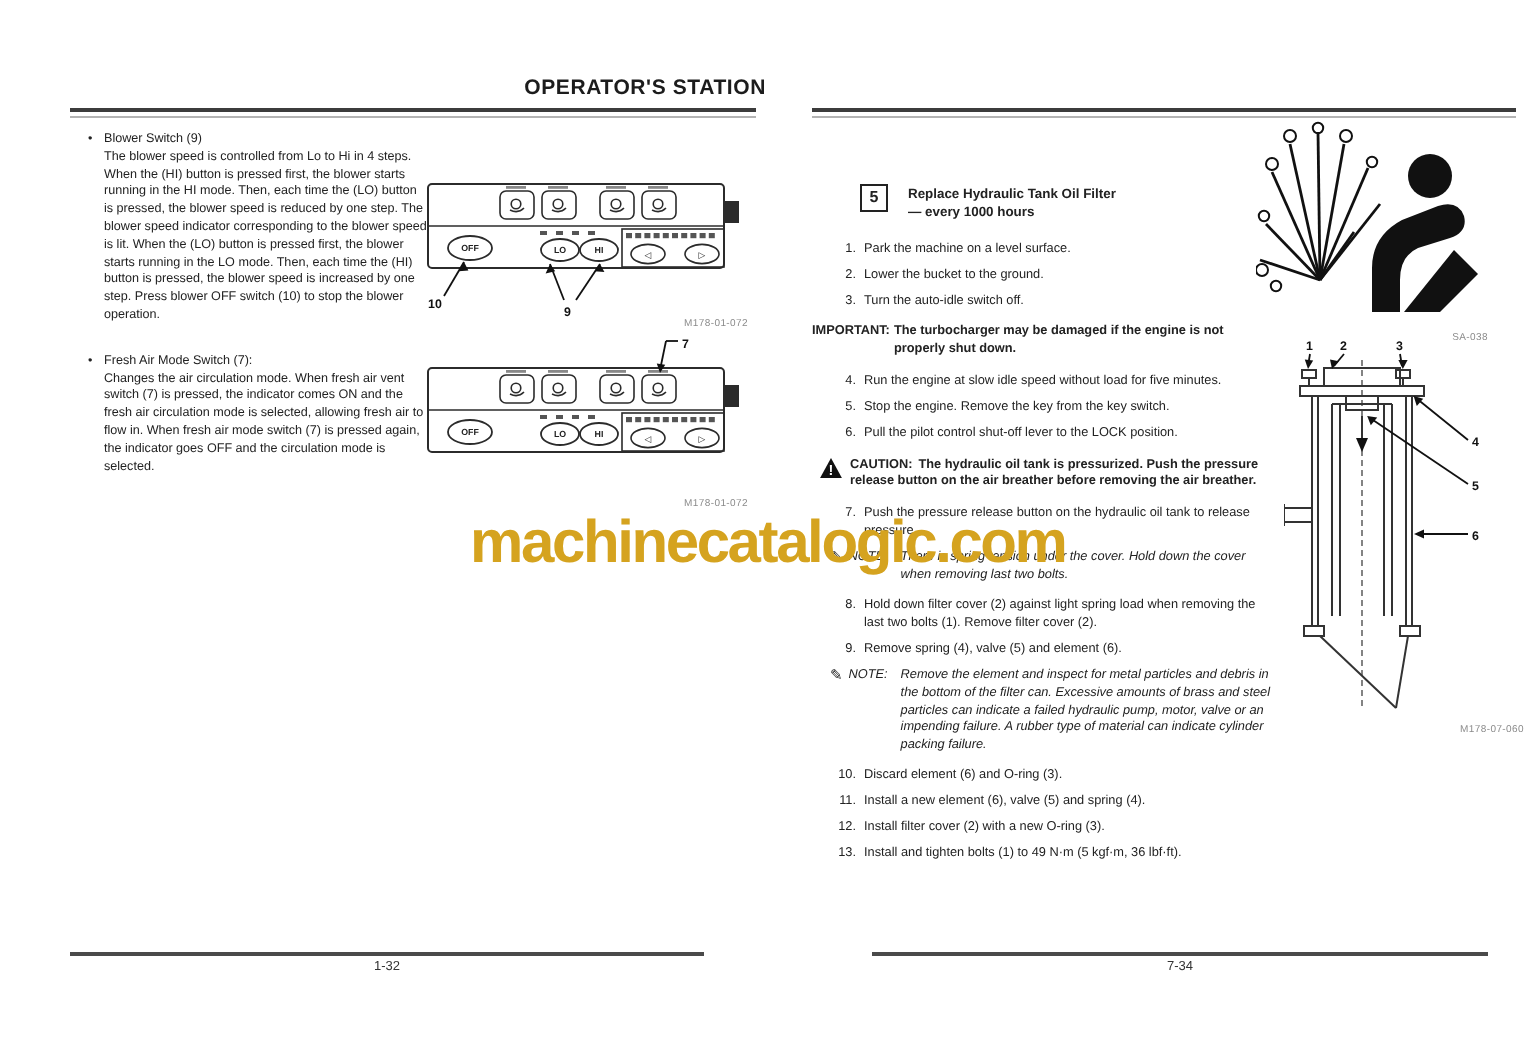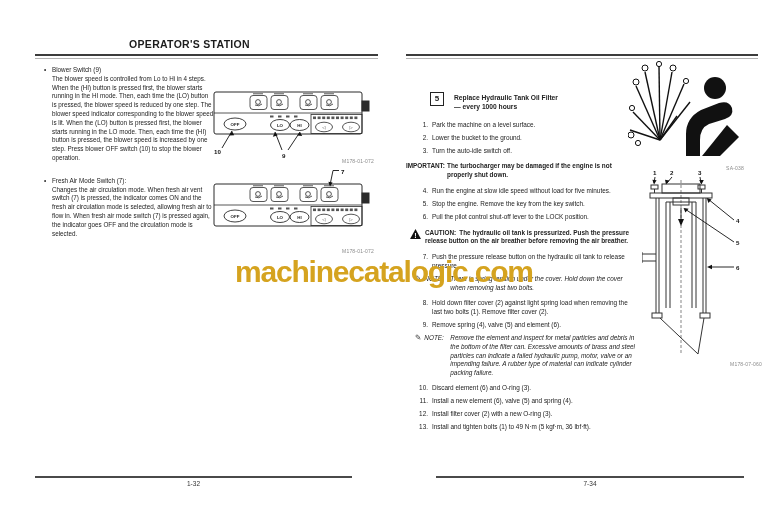--- a/index.html
+++ b/index.html
@@ -3,21 +3,21 @@
 <meta charset="utf-8">
 <style>
   html,body{margin:0;padding:0;background:#ffffff;}
   body{width:768px;height:527px;position:relative;overflow:hidden;
        font-family:"Liberation Sans", sans-serif;color:#222;}
   .canvas{position:absolute;left:0;top:0;width:768px;height:527px;background:#fff;}
 
   
   .page-title{position:absolute;font-weight:bold;font-size:10.5px;letter-spacing:.3px;
               text-align:center;color:#1c1c1c;}
-  .lp-title{left:18px;top:38px;width:343px;}
+  .lp-title{left:40px;top:38px;width:343px;text-align:right;}
   .rp-title{left:406px;top:38px;width:352px;}
   .rule{position:absolute;height:2px;background:#3c3c3c;}
   .rule-thin{position:absolute;height:1px;background:#b3b3b3;}
   .lp-rule1{left:35px;top:54px;width:343px;}
   .lp-rule2{left:35px;top:58px;width:343px;}
   .rp-rule1{left:406px;top:54px;width:352px;}
   .rp-rule2{left:406px;top:58px;width:352px;}
   .foot-rule{position:absolute;height:1.6px;background:#4a4a4a;top:476px;}
   .lp-foot-rule{left:35px;width:317px;}
   .rp-foot-rule{left:436px;width:308px;}

